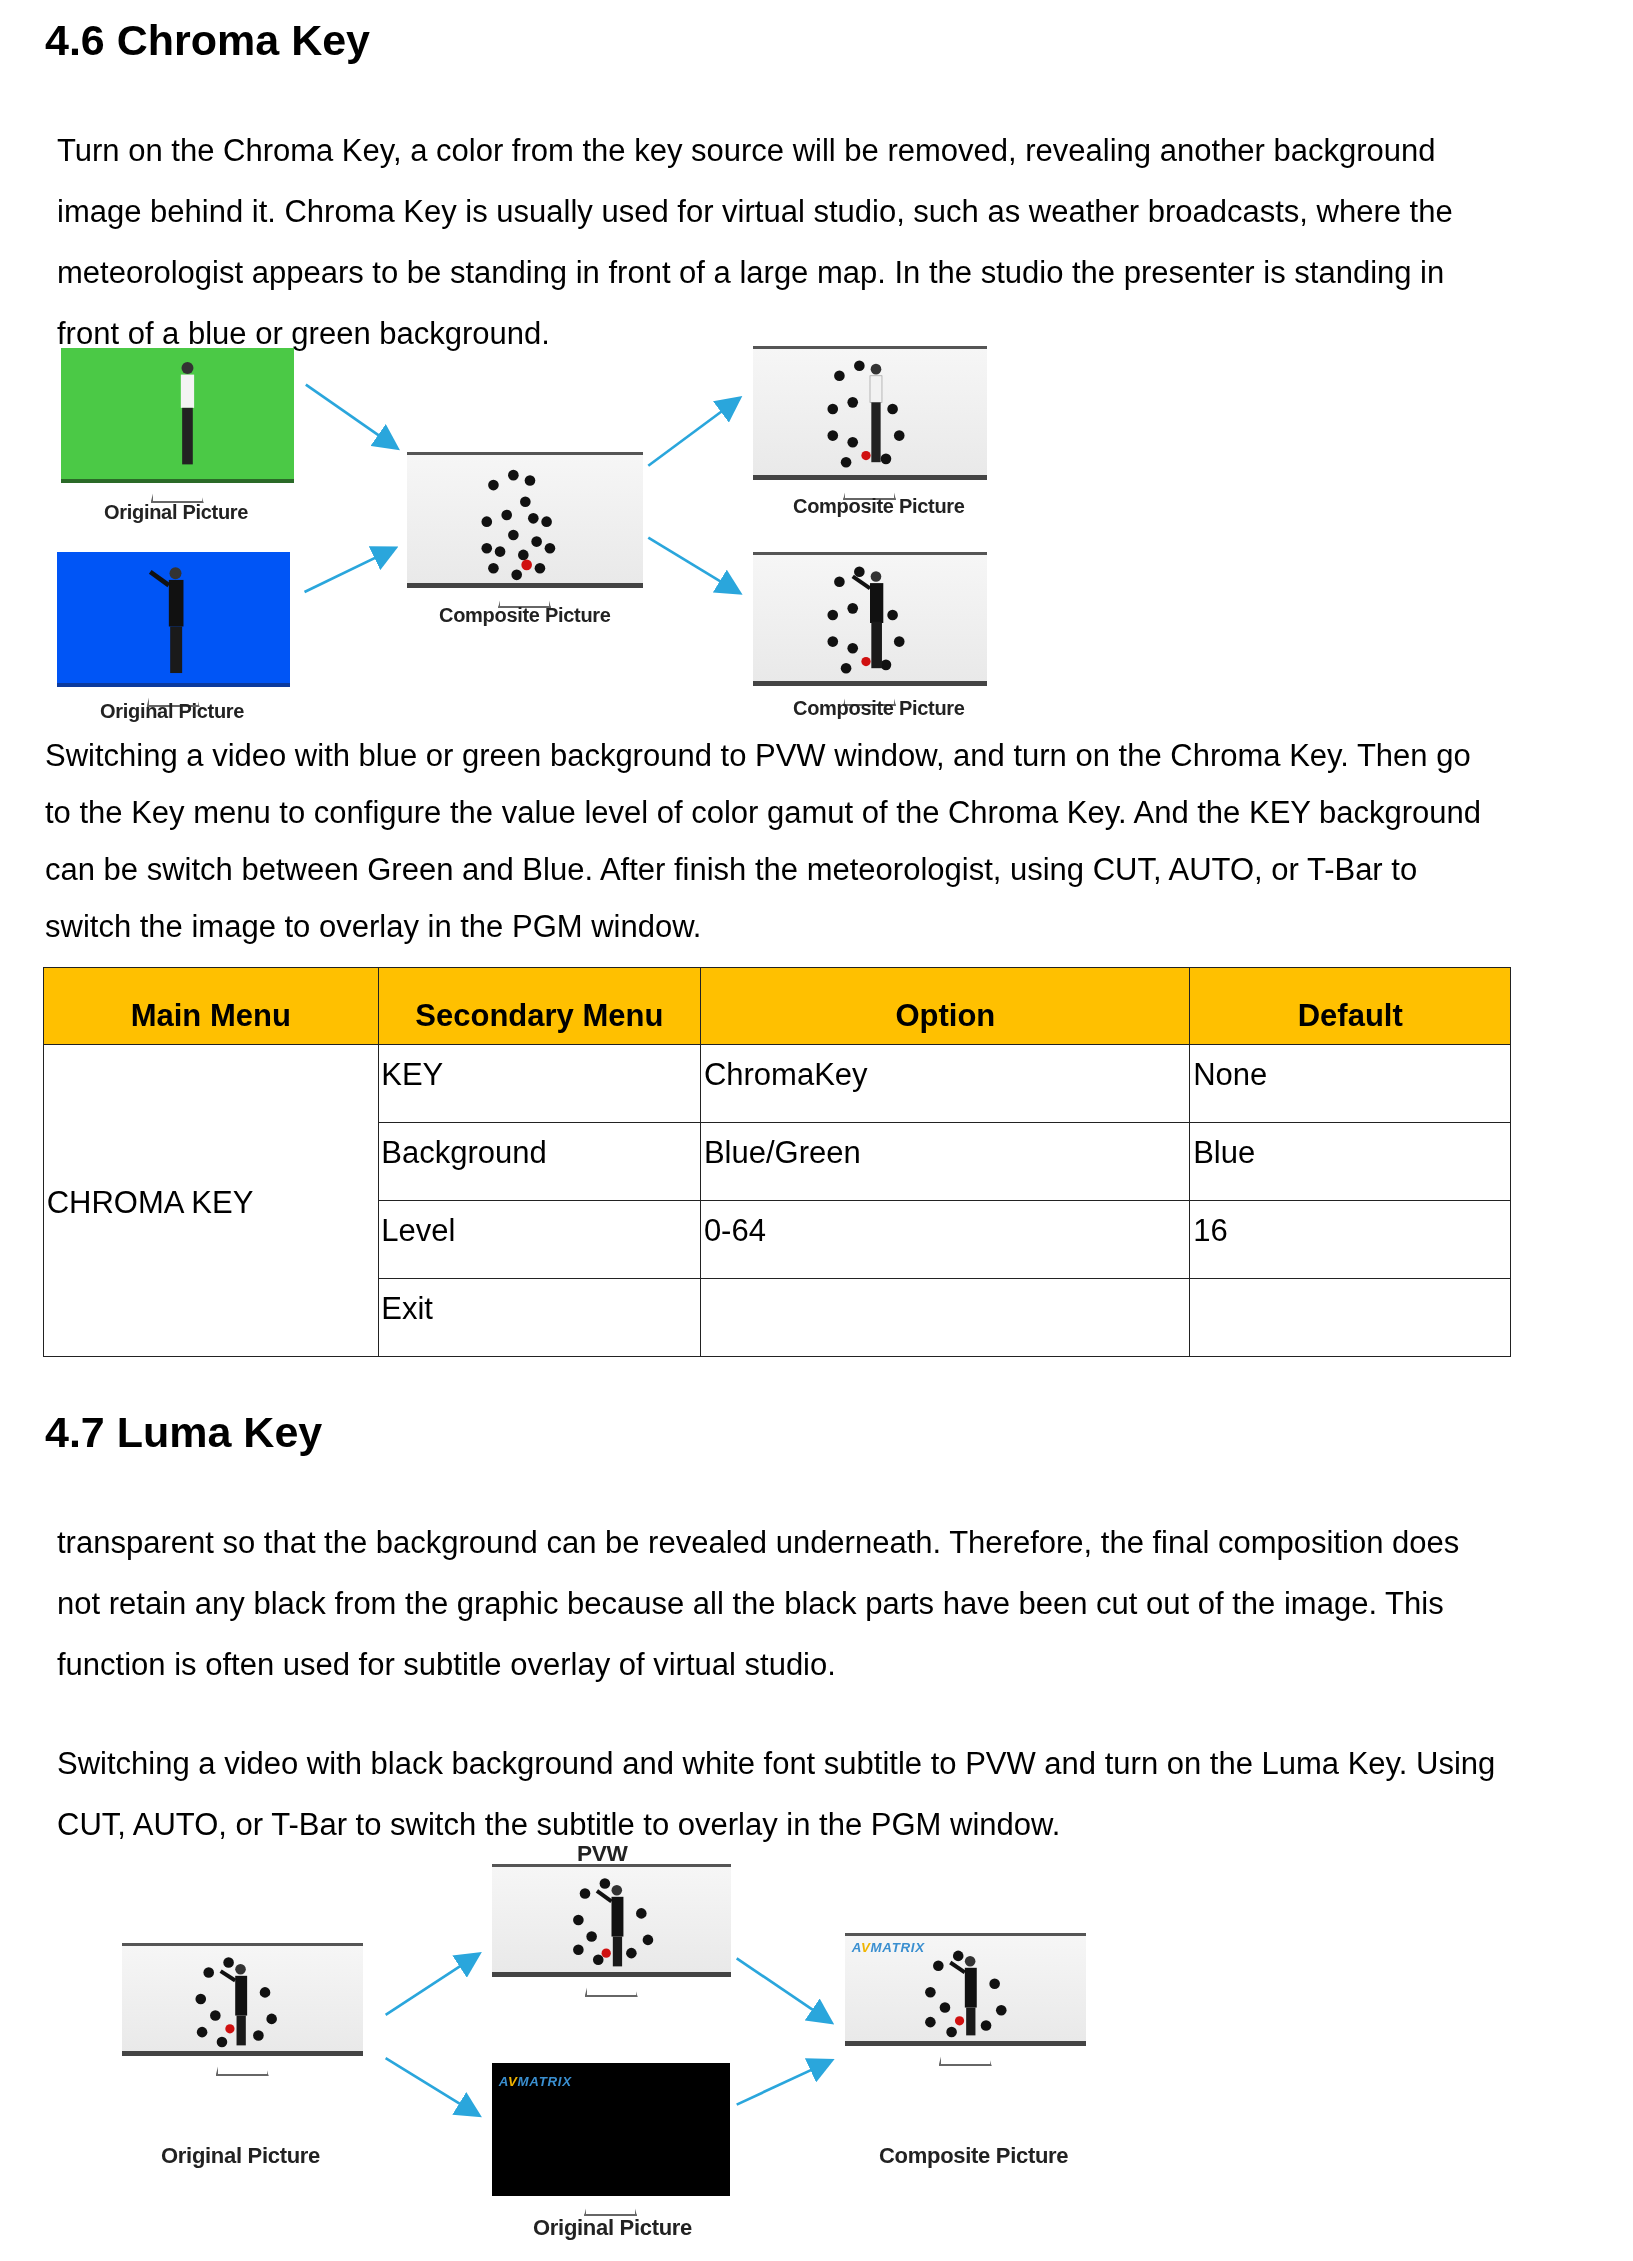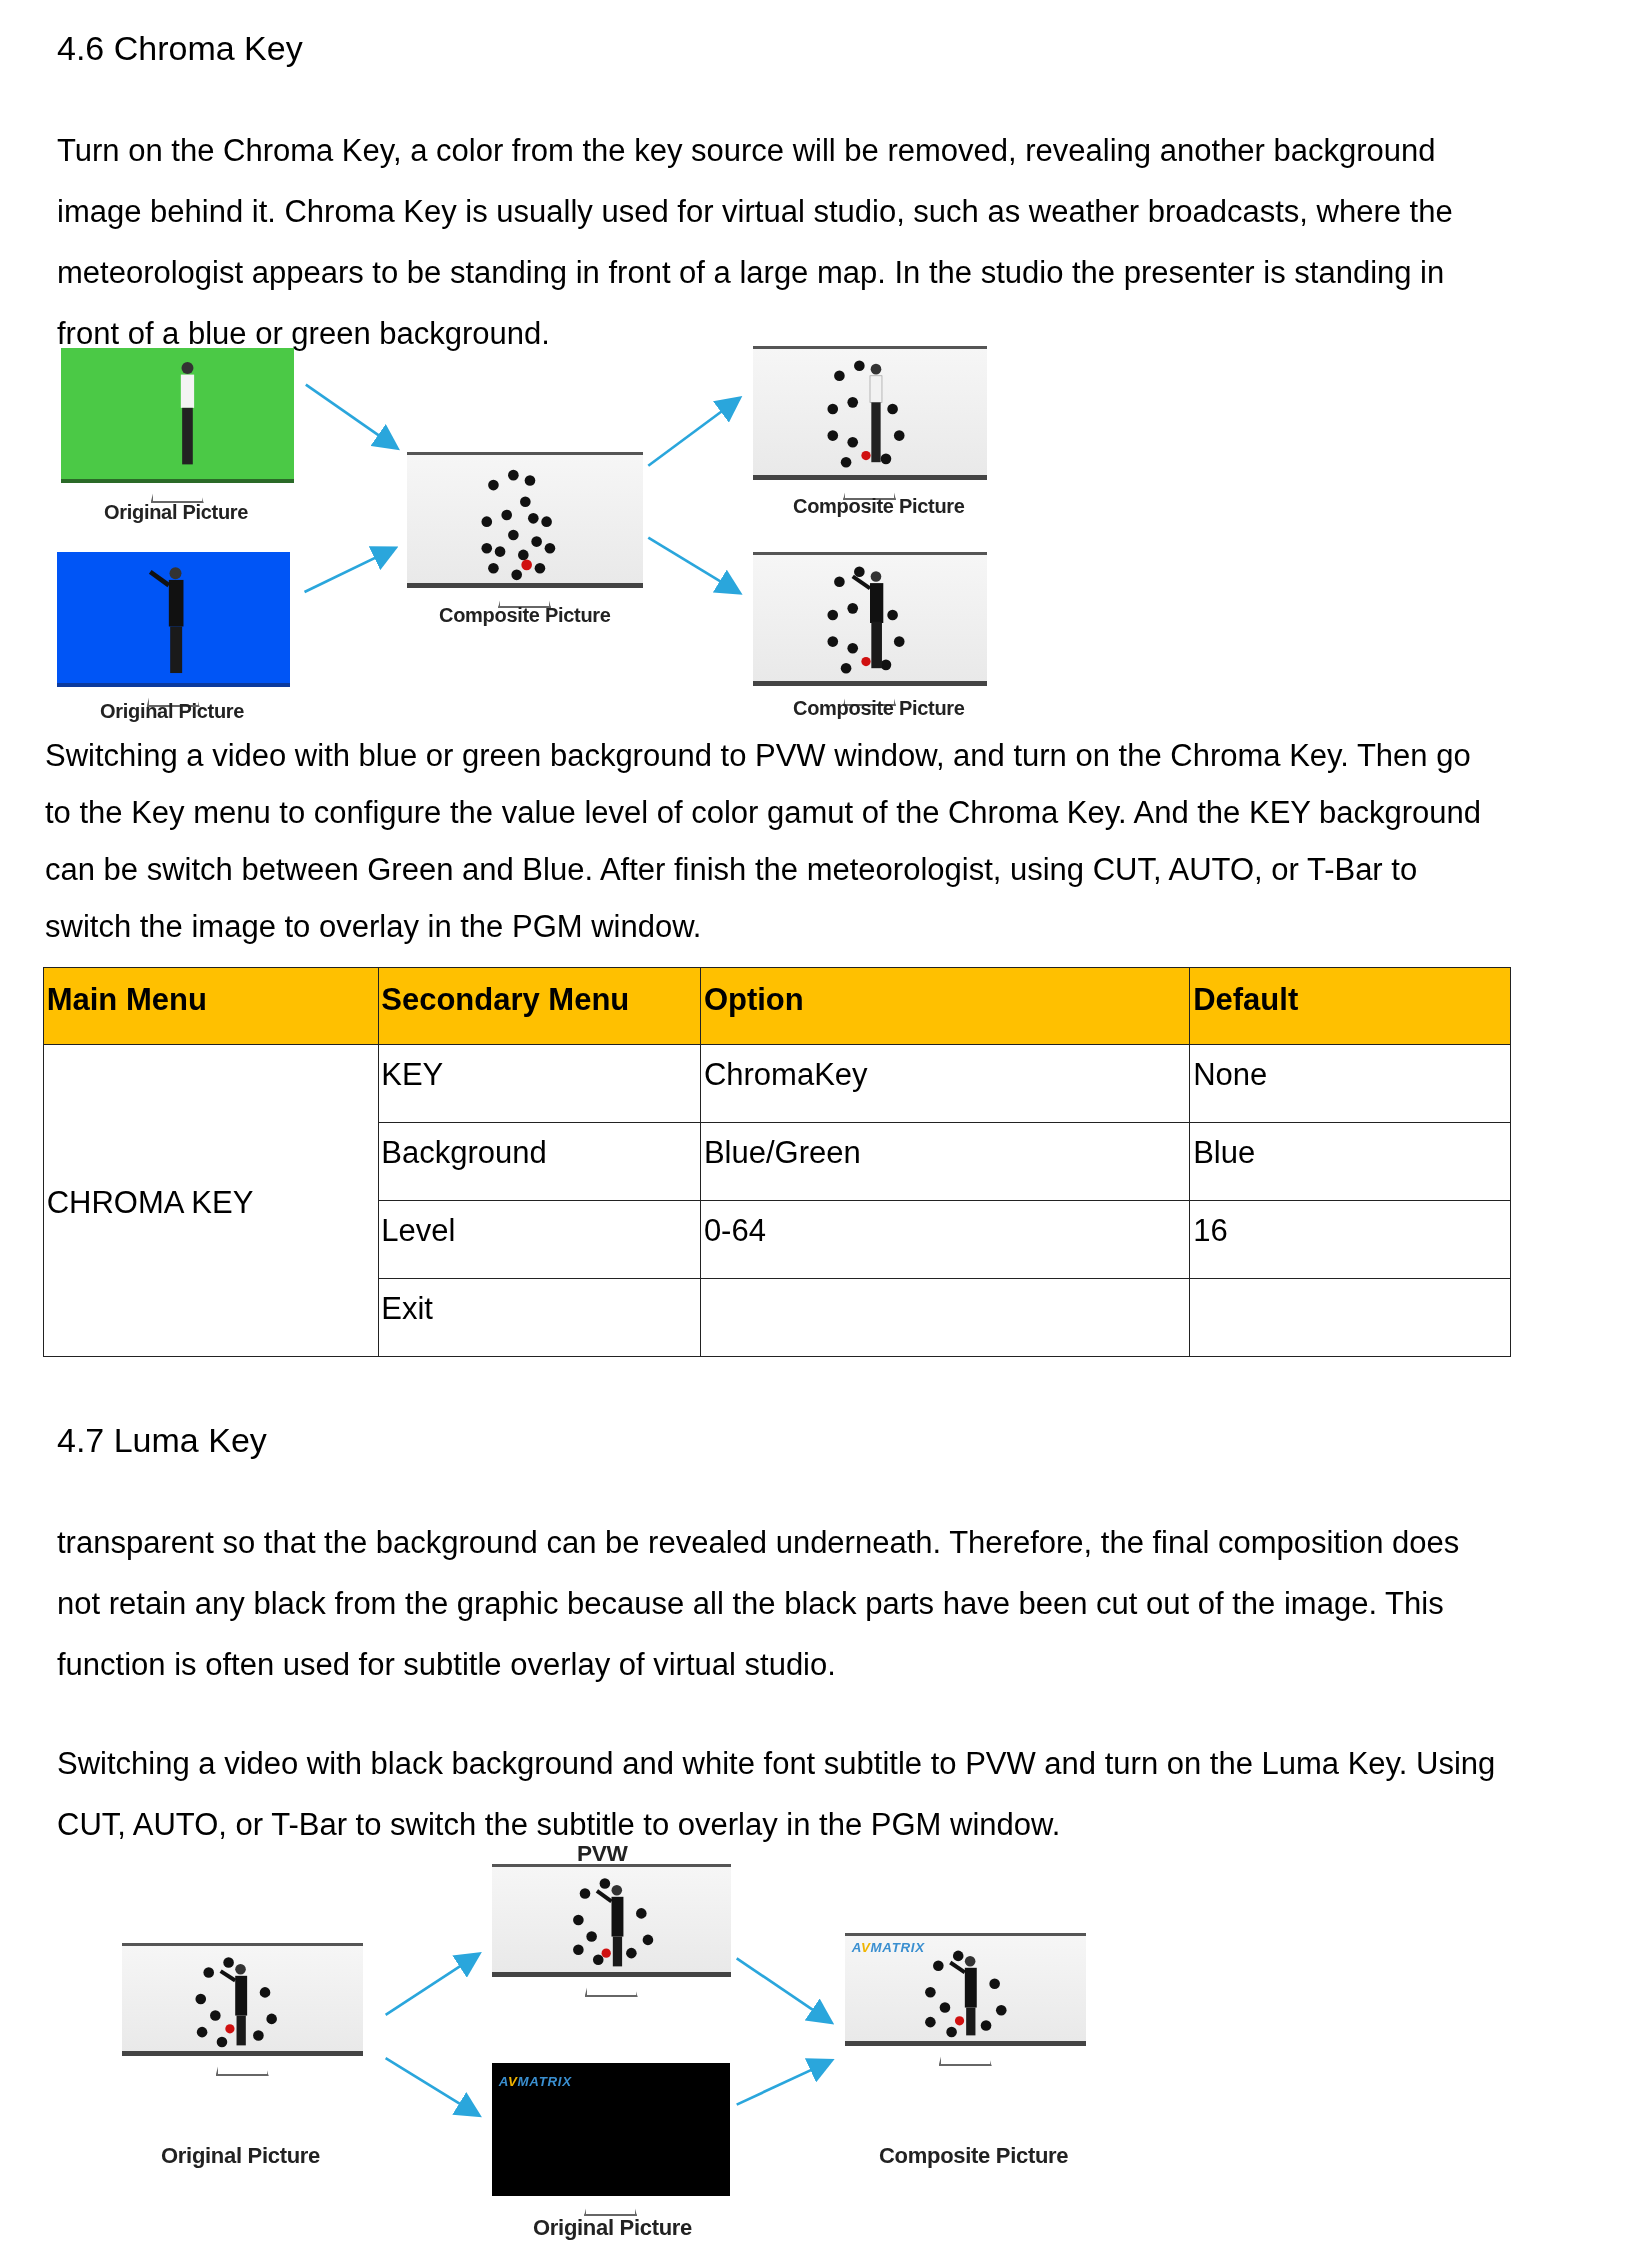--- a/index.html
+++ b/index.html
@@ -1,36 +1,36 @@
 <!DOCTYPE html>
 <html style="font-size:10.6px"><head>
 <meta charset="utf-8">
 <style>
   html, body { margin:0; padding:0; background:#ffffff; }
   body { width:1633px; height:2261px; position:relative; overflow:hidden;
          font-family:"Liberation Sans", sans-serif; color:#000; }
   .abs { position:absolute; }
-  h2 { margin:12px; font-weight:normal; font-size:34px; line-height:1; }
+  h2 { margin:0; font-weight:bold; font-size:43px; line-height:1; }
   .para { font-size:31px; line-height:49px; margin:12px; width:1550px; }
   .para2 { font-size:31px; line-height:57px; margin:0; width:1550px; }
   
   .mon { position:absolute; box-sizing:border-box; }
   .mon .screen { position:absolute; inset:0; box-sizing:border-box; border-top:3.3px solid #555; border-bottom:5.3px solid #444; overflow:hidden; }
   .mon .stand { position:absolute; bottom:-20px; left:50%; width:53px; height:16px; margin-left:-27px;
                 border:2px solid #666; border-top:none; box-sizing:border-box; clip-path:polygon(8% 0,92% 0,100% 100%,0 100%); background:#fff; }
   .cap { position:absolute; font-size:20px; font-weight:bold; color:#222; text-align:center; white-space:nowrap; letter-spacing:-0.3px; }
   .green { background:#4bc946; }
   .blue { background:#0055f6; }
   .white { background:linear-gradient(#f6f6f6,#e9e9e9); }
   .black { background:#000; }
   svg.arrow { position:absolute; overflow:visible; }
   
   table.menu { position:absolute; border-collapse:collapse; font-size:31px; }
   table.menu td, table.menu th { border:1.3px solid #222; text-align:left; vertical-align:top; padding:6.7px 2.7px 0 2.7px; box-sizing:border-box; }
-  table.menu th { background:#ffc000; font-weight:bold; height:77px; padding-top:14px; }
+  table.menu th { background:#ffc000; font-weight:bold; height:77px; padding-top:30px;text-align:center; }
   table.menu td { height:78px; padding-top:12px; }
   table.menu td.rowspan { vertical-align:middle; padding-top:4px; }
   .logo { position:absolute; font-weight:bold; font-style:italic; font-size:17.3px; letter-spacing:0.7px; color:#3a8fd0; }
   .logo .v { color:#f0b400; }
 </style>
 </head>
 <body>
 
 <h2 class="abs" style="left:45px; top:18.6px;">4.6 Chroma Key</h2>
 

